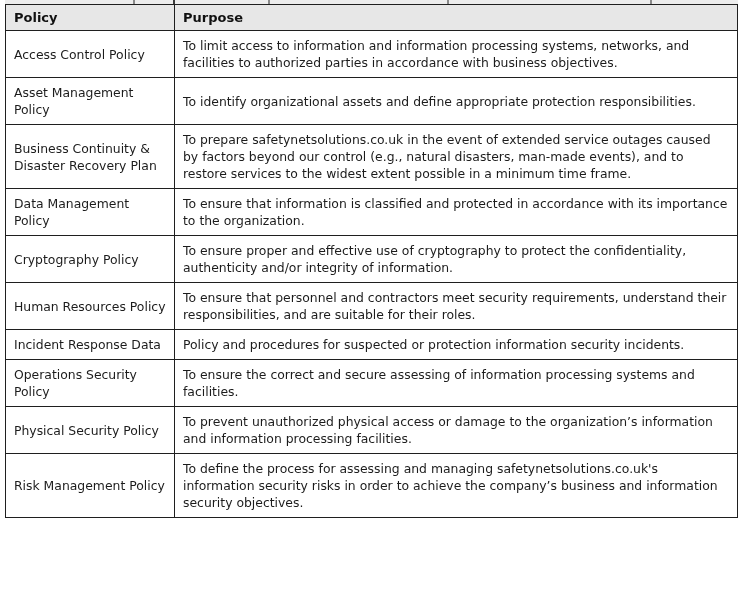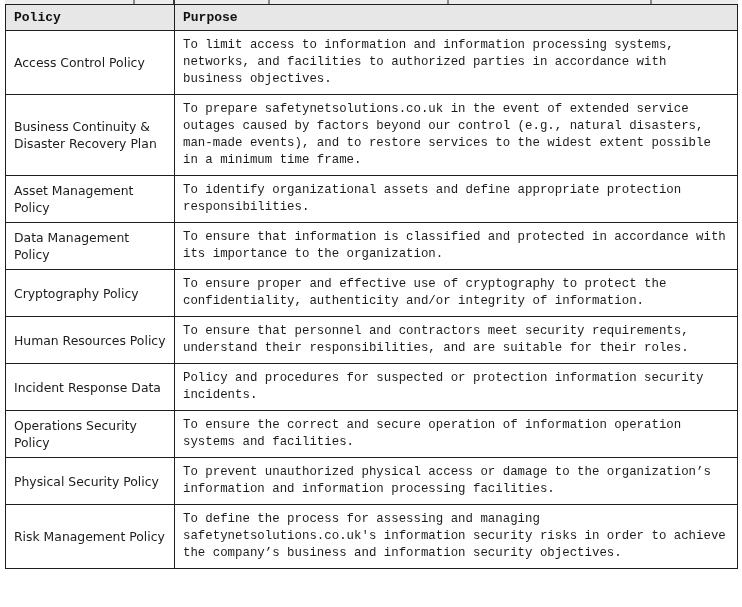--- a/index.html
+++ b/index.html
@@ -49,29 +49,28 @@
     border: 1px solid #1f1f1f;
     vertical-align: middle;
     text-align: left;
   }
   table.policy-table th {
     background: #e7e7e7;
     font-size: 13px;
     font-weight: bold;
     padding: 5px 8px;
     color: #111111;
-    font-family: Liberation Mono, monospace;
   }
   table.policy-table td {
     font-size: 12.4px;
     line-height: 17px;
     padding: 6px 8px;
     color: #1c1c1c;
   }
-  td.c2 { padding-right: 10px; font-family: Liberation Mono, monospace; }
+  td.c2 { padding-right: 10px; }
 </style>
 </head>
 <body>
 
 <div class="page">
 
   <div class="crop-artifact">
     <span class="tick" style="left:128px"></span>
     <span class="tick dark" style="left:168px"></span>
     <span class="tick" style="left:263px"></span>
@@ -89,46 +88,46 @@
         <th>Policy</th>
         <th>Purpose</th>
       </tr>
     </thead>
     <tbody>
         <tr>
           <td class="c1">Access Control Policy</td>
           <td class="c2">To limit access to information and information processing systems, networks, and facilities to authorized parties in accordance with business objectives.</td>
         </tr>
         <tr>
+          <td class="c1">Asset Management Policy</td>
+          <td class="c2">To identify organizational assets and define appropriate protection responsibilities.</td>
+        </tr>
+        <tr>
           <td class="c1">Business Continuity &amp; Disaster Recovery Plan</td>
           <td class="c2">To prepare safetynetsolutions.co.uk in the event of extended service outages caused by factors beyond our control (e.g., natural disasters, man-made events), and to restore services to the widest extent possible in a minimum time frame.</td>
-        </tr>
-        <tr>
-          <td class="c1">Asset Management Policy</td>
-          <td class="c2">To identify organizational assets and define appropriate protection responsibilities.</td>
         </tr>
         <tr>
           <td class="c1">Data Management Policy</td>
           <td class="c2">To ensure that information is classified and protected in accordance with its importance to the organization.</td>
         </tr>
         <tr>
           <td class="c1">Cryptography Policy</td>
           <td class="c2">To ensure proper and effective use of cryptography to protect the confidentiality, authenticity and/or integrity of information.</td>
         </tr>
         <tr>
           <td class="c1">Human Resources Policy</td>
           <td class="c2">To ensure that personnel and contractors meet security requirements, understand their responsibilities, and are suitable for their roles.</td>
         </tr>
         <tr>
           <td class="c1">Incident Response Data</td>
           <td class="c2">Policy and procedures for suspected or protection information security incidents.</td>
         </tr>
         <tr>
           <td class="c1">Operations Security Policy</td>
-          <td class="c2">To ensure the correct and secure operation of information operation systems and facilities.</td>
+          <td class="c2">To ensure the correct and secure assessing of information processing systems and facilities.</td>
         </tr>
         <tr>
           <td class="c1">Physical Security Policy</td>
           <td class="c2">To prevent unauthorized physical access or damage to the organization’s information and information processing facilities.</td>
         </tr>
         <tr>
           <td class="c1">Risk Management Policy</td>
           <td class="c2">To define the process for assessing and managing safetynetsolutions.co.uk's information security risks in order to achieve the company’s business and information security objectives.</td>
         </tr>
       </tbody>

